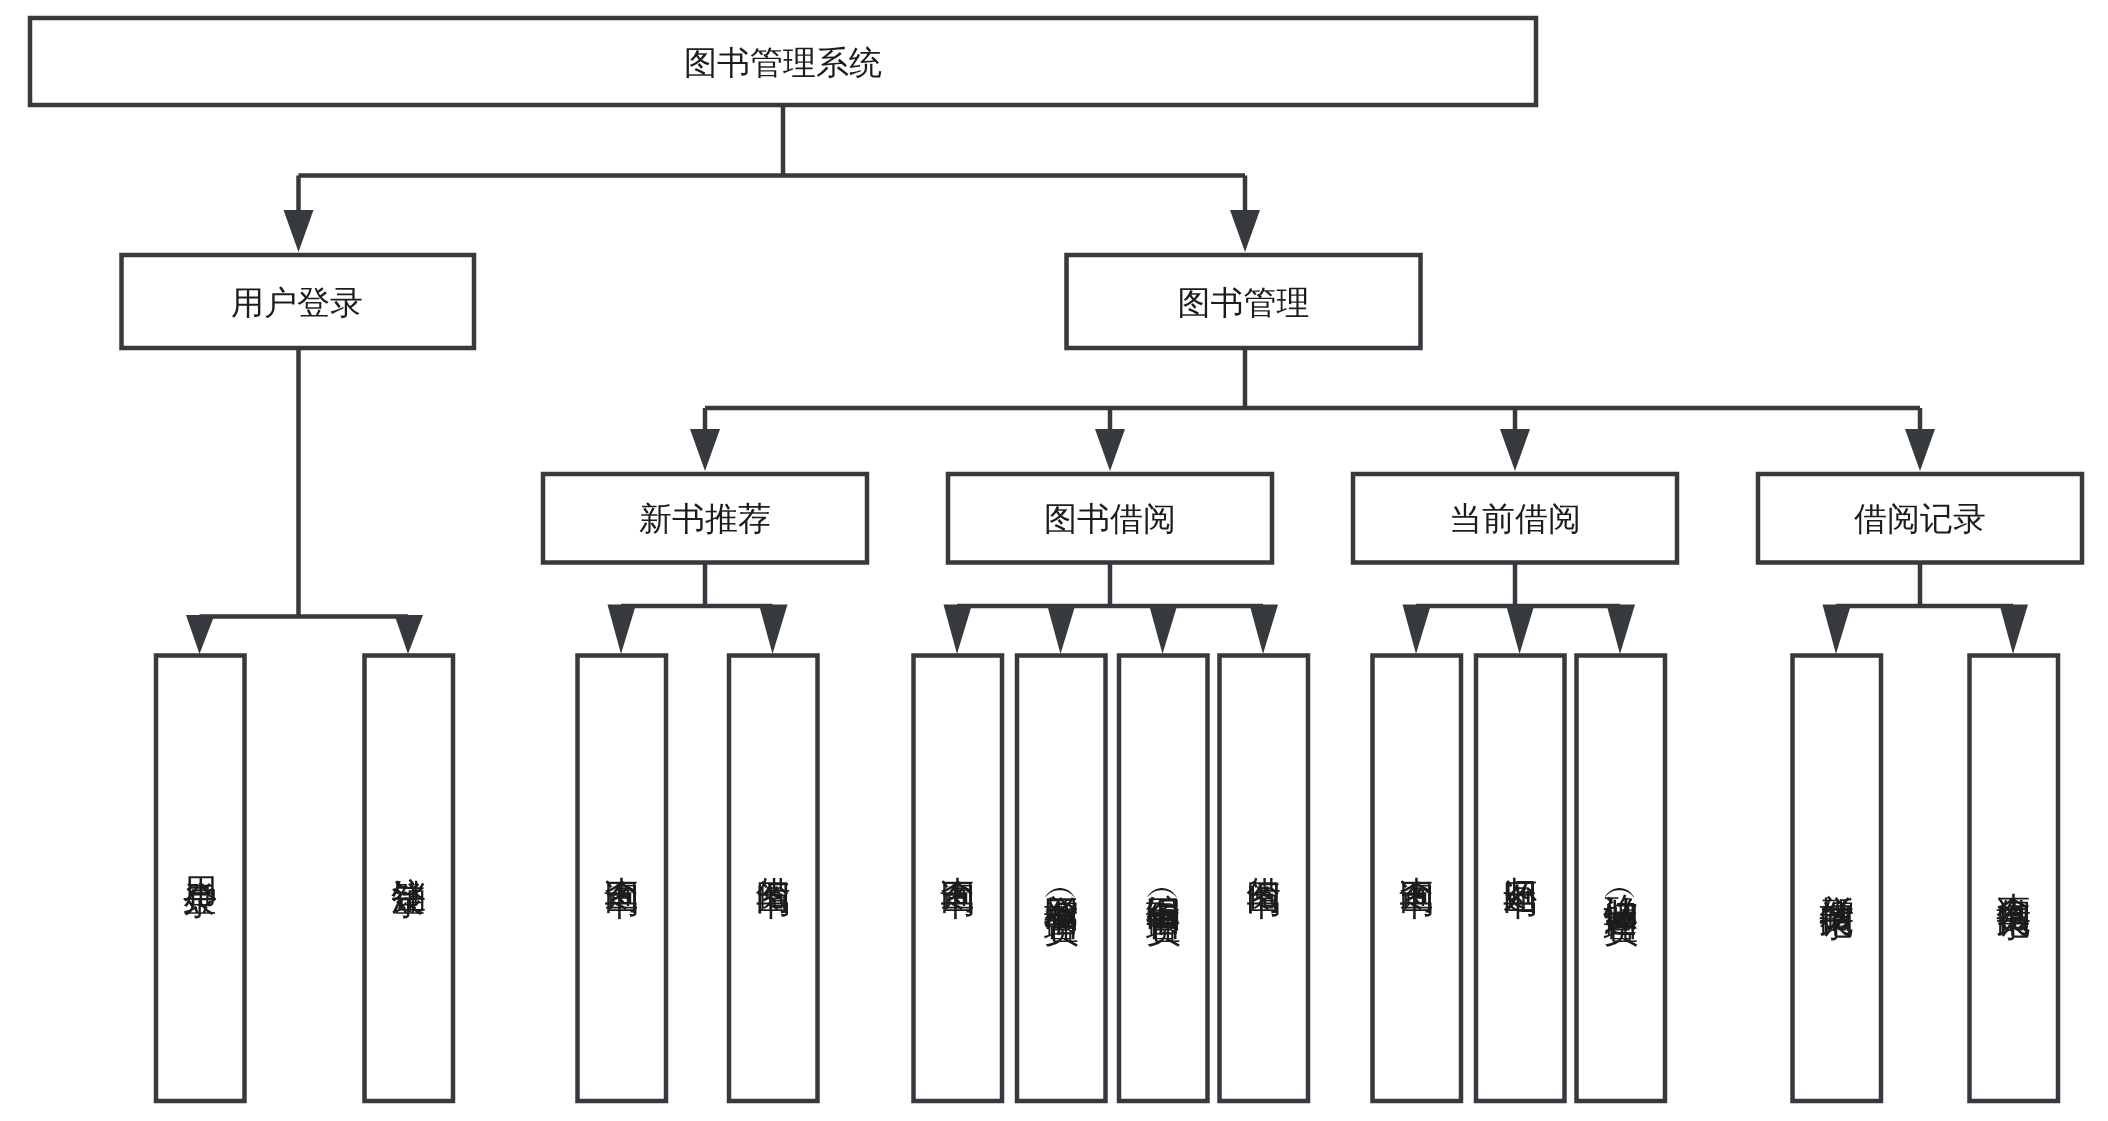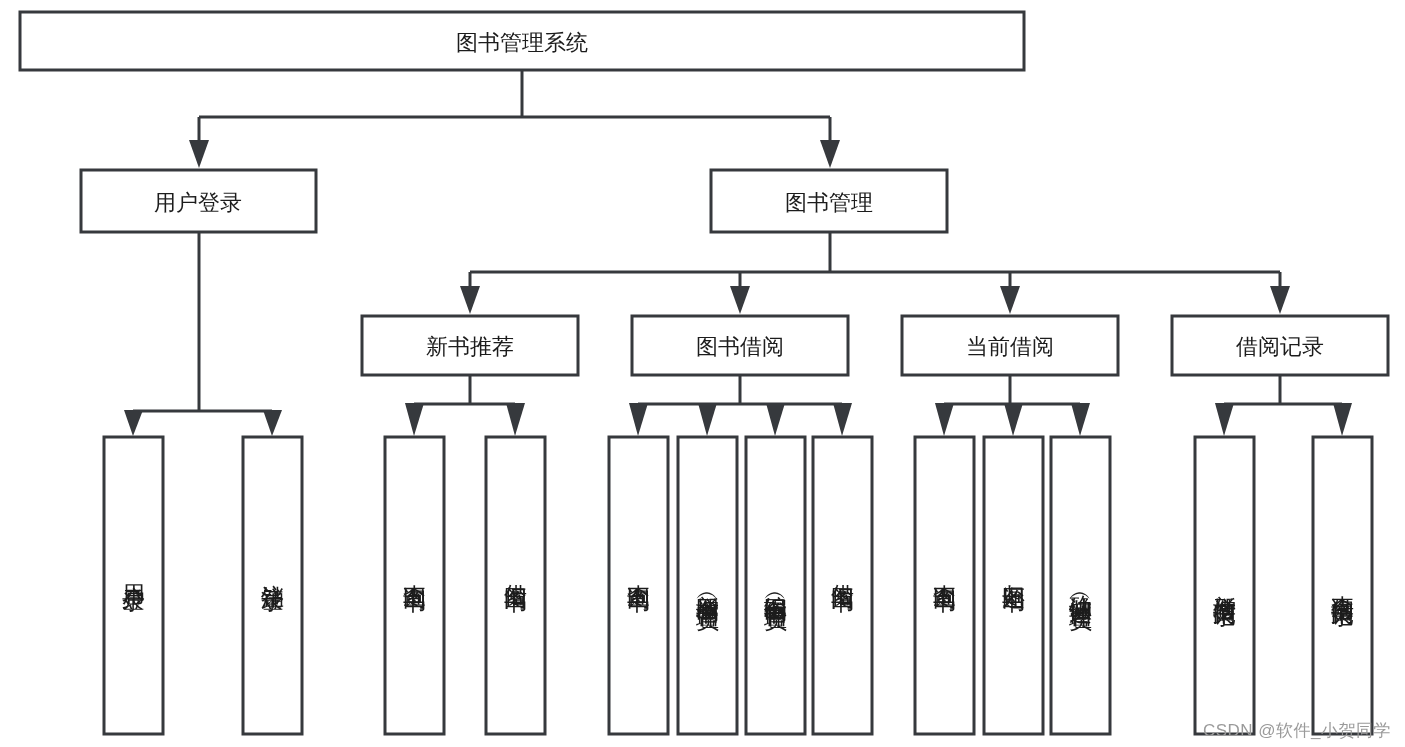--- a/index.html
+++ b/index.html
@@ -210,15 +210,14 @@
       <rect class="node-rect" x="1195" y="437" width="59" height="297"></rect>
       <text class="node-label-v" x="1225" y="583">新增借阅记录</text>
     </g>
     <g>
       <rect class="node-rect" x="1313" y="437" width="59" height="297"></rect>
       <text class="node-label-v" x="1343" y="583">查询借阅记录</text>
     </g>
 
   </svg>
 
-  <div class="watermark-text">CSDN @软件_小贺同学</div>
 
 </div>
 
 </body></html>

